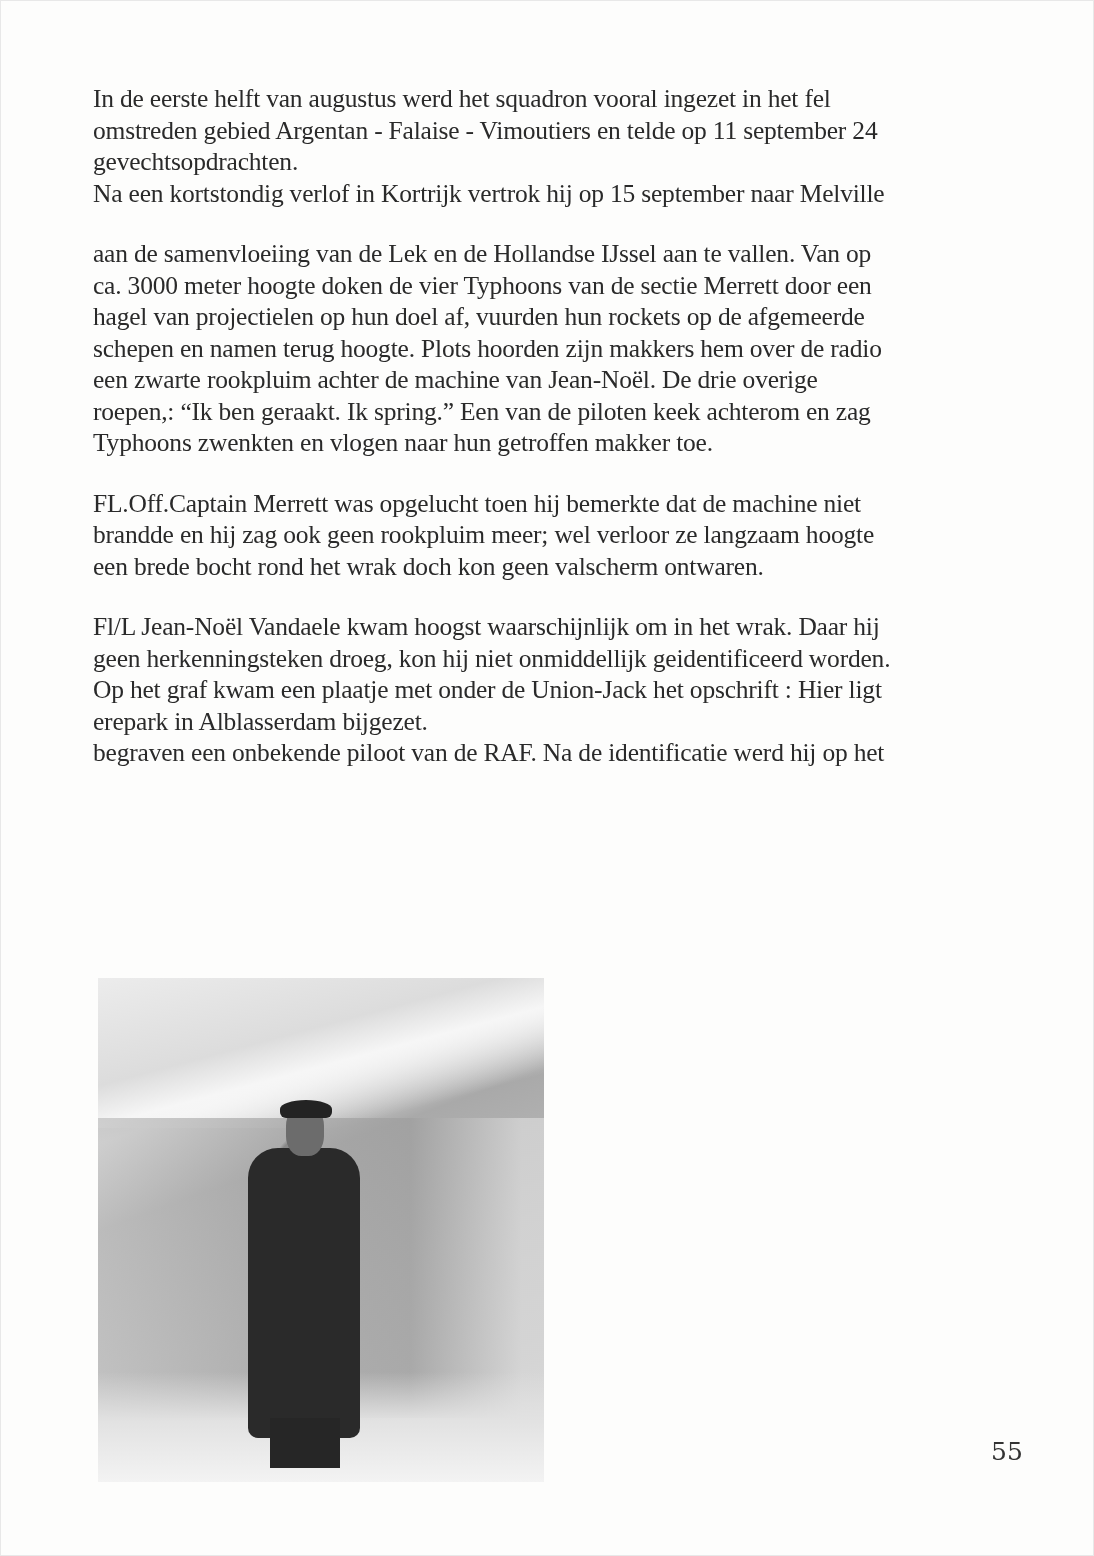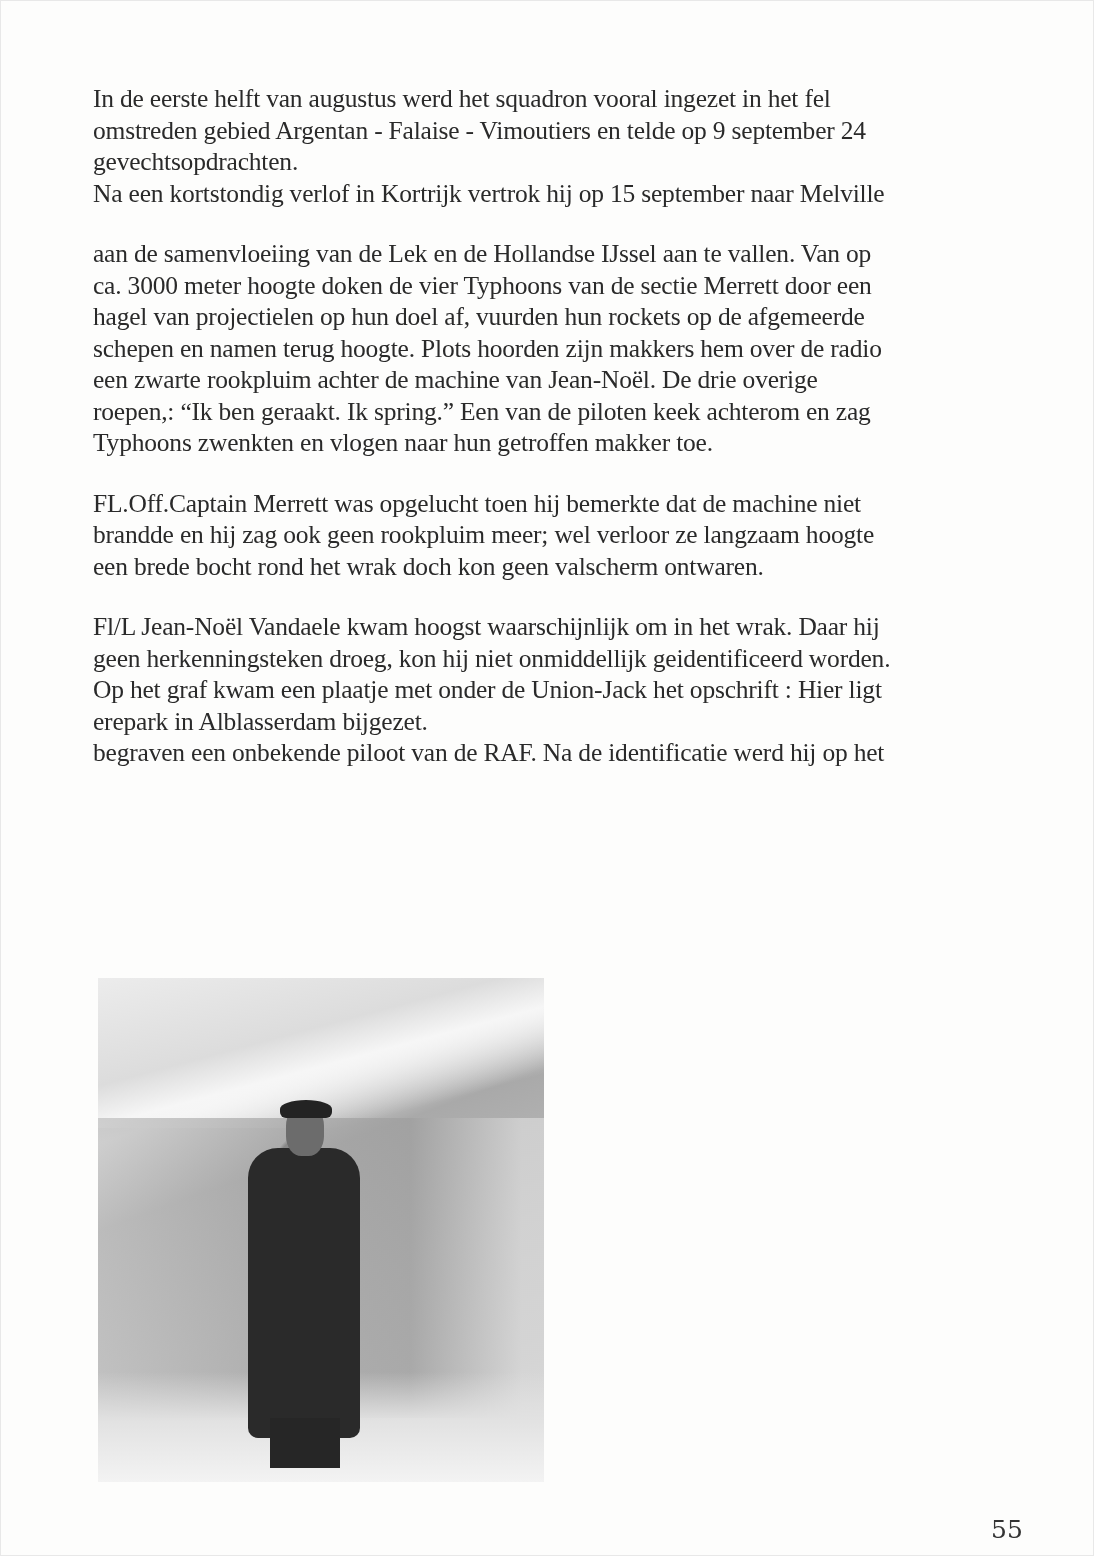--- a/index.html
+++ b/index.html
@@ -61,34 +61,34 @@
   .photo .figure-cap {
     position: absolute; left: 182px; top: 122px; width: 52px; height: 18px;
     background: #262220;
     border-radius: 50% 50% 6px 6px;
   }
   .photo .figure-legs {
     position: absolute; left: 172px; top: 440px; width: 70px; height: 50px;
     background: #2a2523;
   }
   .page-number {
-    position: absolute; left: 990px; top: 1514px;
+    position: absolute; left: 990px; top: 1436px;
     font-size: 25px;
     font-family: "DejaVu Serif", serif;
     color: #333;
   }
 </style>
 </head>
 <body>
 
 <div class="page">
   <div class="text-block">
     <p class="para">
       <span class="line">In de eerste helft van augustus werd het squadron vooral ingezet in het fel</span>
-      <span class="line">omstreden gebied Argentan - Falaise - Vimoutiers en telde op 9 september 24</span>
+      <span class="line">omstreden gebied Argentan - Falaise - Vimoutiers en telde op 11 september 24</span>
       <span class="line">gevechtsopdrachten.</span>
       <span class="line">Na een kortstondig verlof in Kortrijk vertrok hij op 15 september naar Melville</span>
     </p>
     <p class="para">
       <span class="line">aan de samenvloeiing van de Lek en de Hollandse IJssel aan te vallen. Van op</span>
       <span class="line">ca. 3000 meter hoogte doken de vier Typhoons van de sectie Merrett door een</span>
       <span class="line">hagel van projectielen op hun doel af, vuurden hun rockets op de afgemeerde</span>
       <span class="line">schepen en namen terug hoogte. Plots hoorden zijn makkers hem over de radio</span>
       <span class="line">een zwarte rookpluim achter de machine van Jean-Noël. De drie overige</span>
       <span class="line">roepen,: “Ik ben geraakt. Ik spring.” Een van de piloten keek achterom en zag</span>

